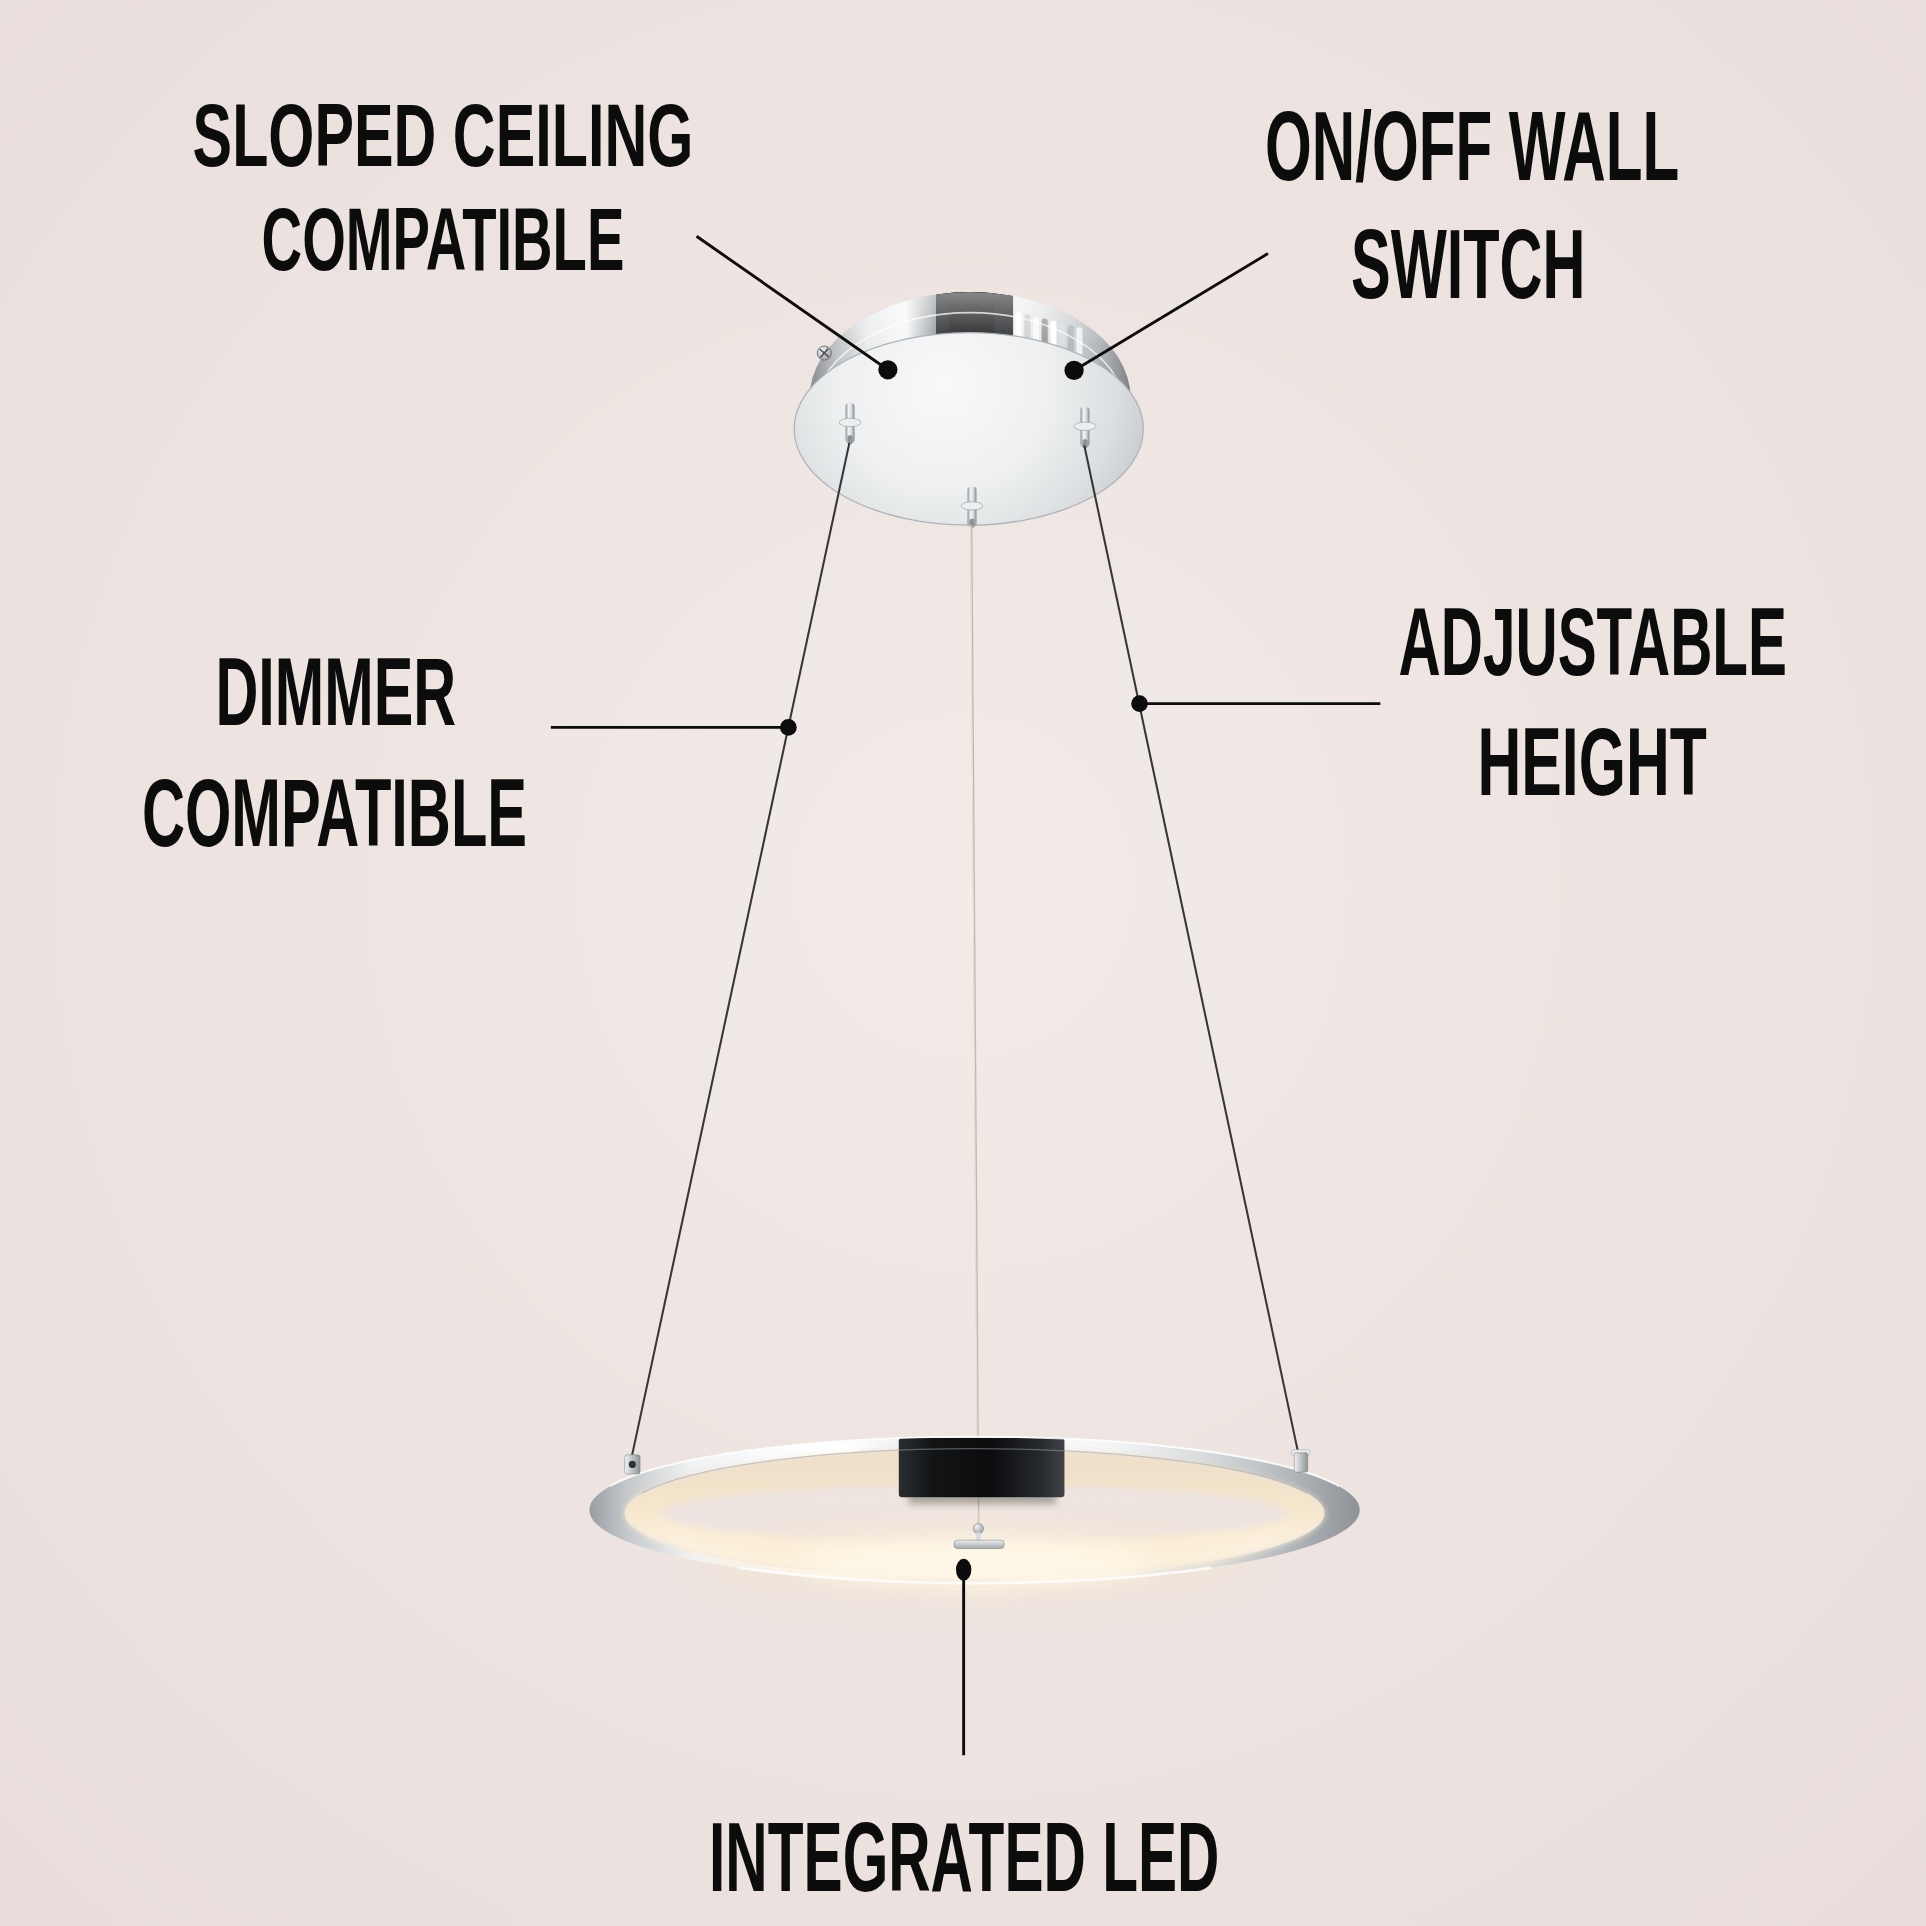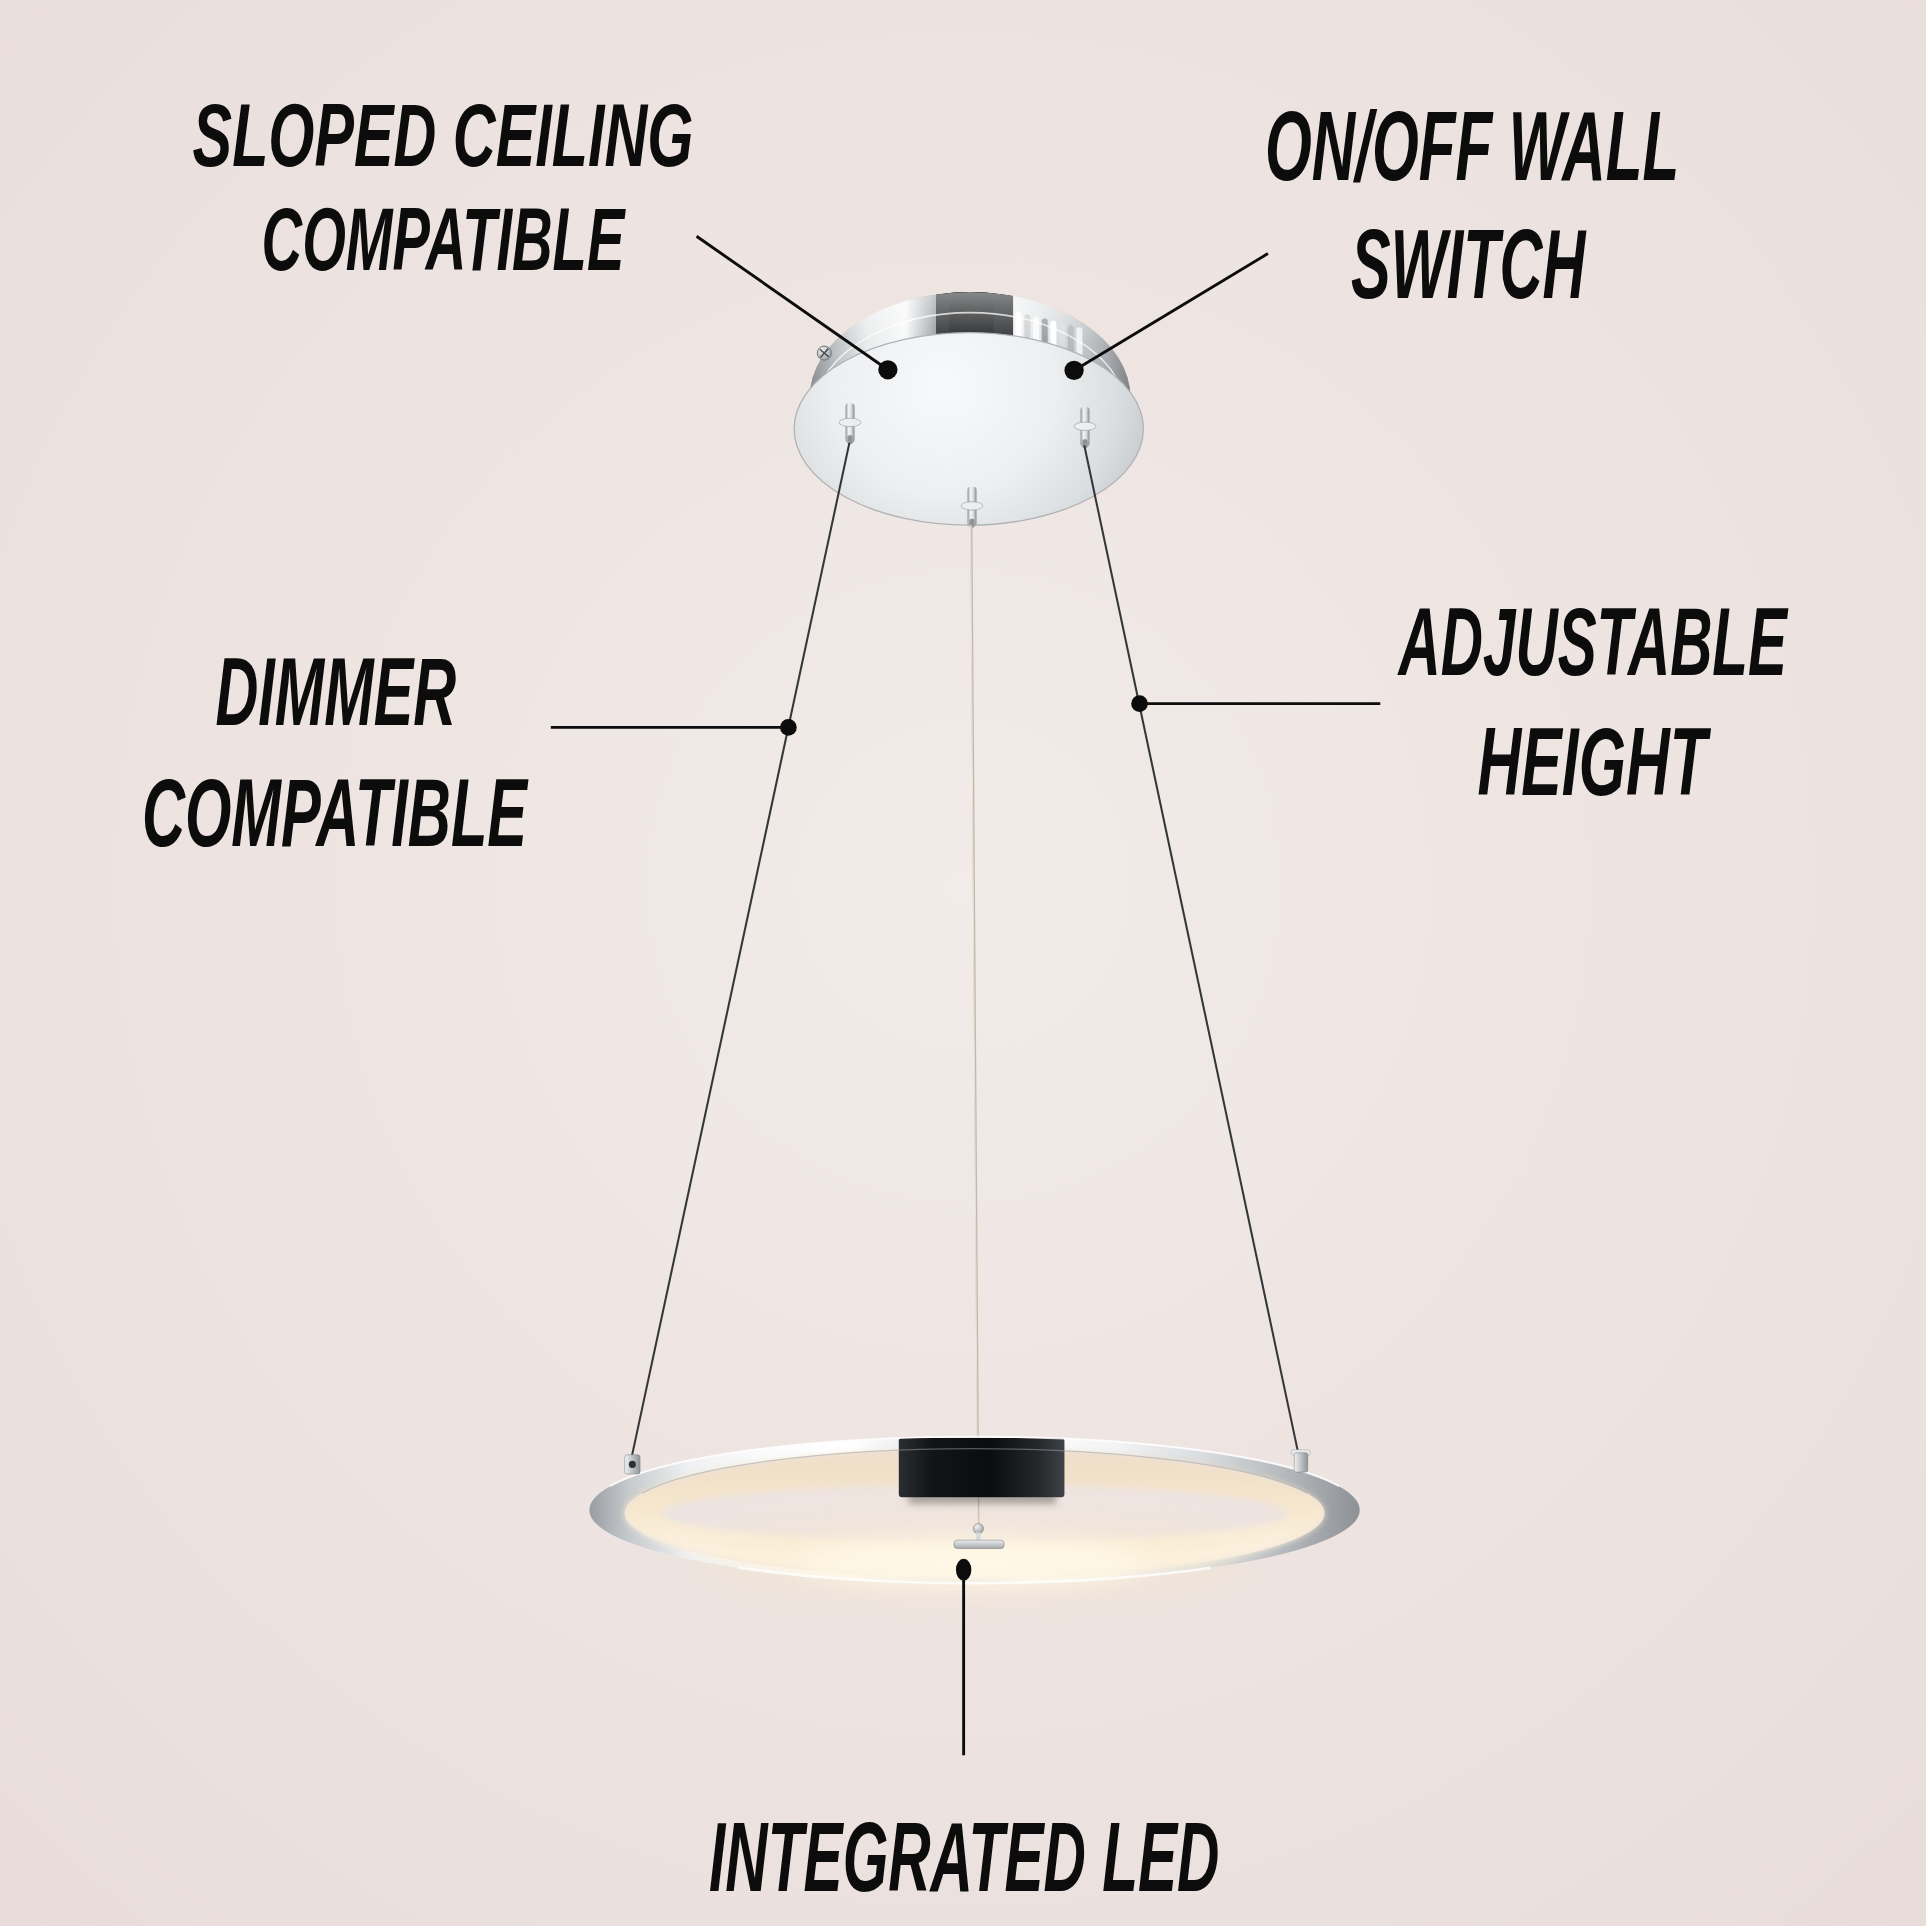--- a/index.html
+++ b/index.html
@@ -1,16 +1,16 @@
 <!DOCTYPE html>
 <html style="font-size:10.3px"><head>
 <meta charset="utf-8">
 <style>
   html, body { margin: 0; padding: 0; background: #ede3e0; }
-  .stage { width: 1926px; height: 1926px; position: relative; font-style: italic; }
+  .stage { width: 1926px; height: 1926px; position: relative; }
   svg { display: block; width: 1926px; height: 1926px; }
   .lbl {
     font-family: "Liberation Sans", sans-serif;
     font-weight: 700;
     letter-spacing: 0;
   }
   .leader { fill: none; stroke-linecap: butt; }
 </style>
 </head>
 <body>

